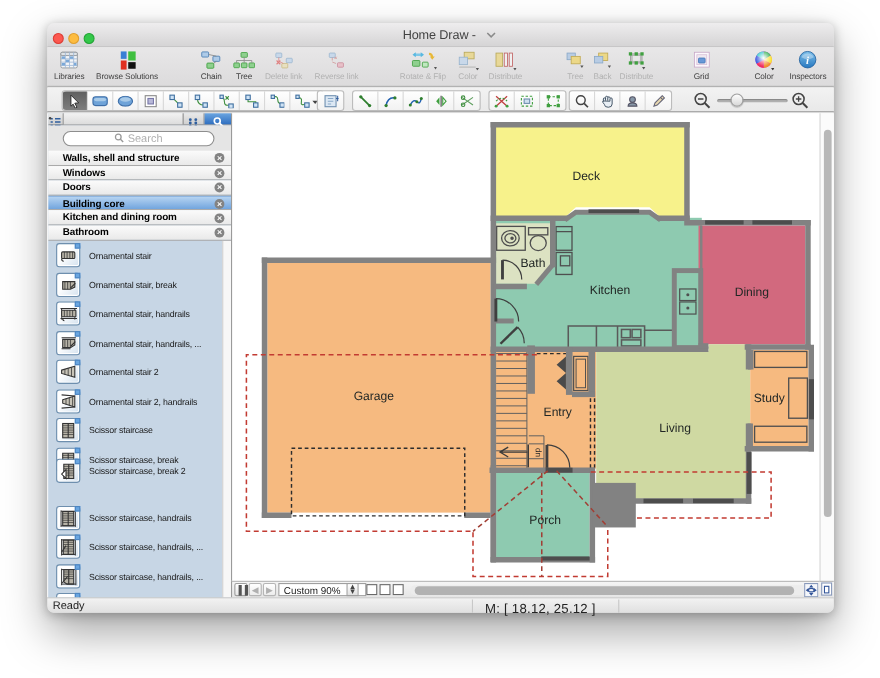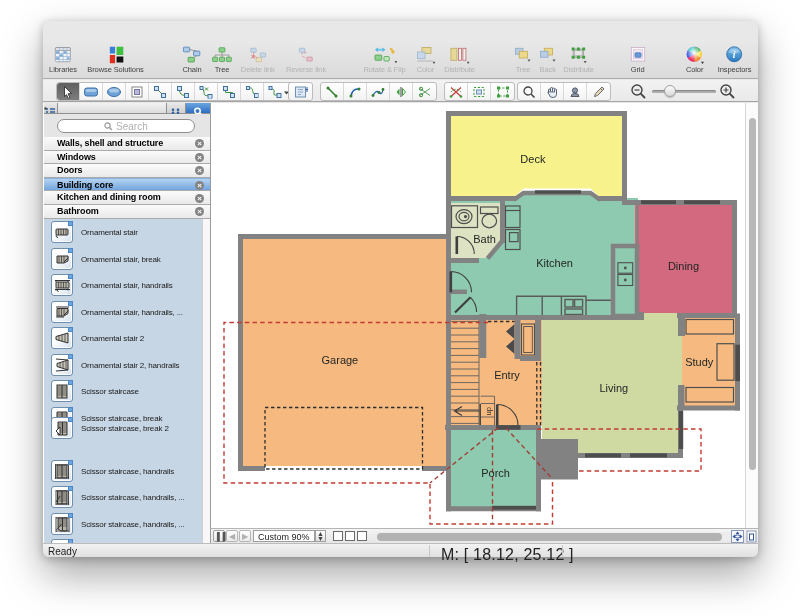--- a/index.html
+++ b/index.html
@@ -48,20 +48,28 @@
 #sbscroll { position:absolute; left:158px; top:116px; width:8px; height:324px; background:#f7f7f7; border-left:1px solid #d0d0d0; }
 #canvas { position:absolute; left:167px; top:0; width:535px; height:425px; background:#ffffff; border-left:1px solid #9a9a9a; }
 #vscroll { position:absolute; left:702px; top:0; width:13px; height:440px; background:#fbfbfb; border-left:1px solid #d6d6d6; }
 #vthumb { position:absolute; left:3px; top:15px; width:7px; height:352px; background:#b8b8b8; border-radius:4px; }
 #pagebar { position:absolute; left:167px; top:425px; width:535px; height:15px; background:linear-gradient(#f4f4f4,#e6e6e6); border-top:1px solid #b5b5b5; border-left:1px solid #9a9a9a; font-size:9px; color:#333; }
 #statusbar { position:absolute; left:0; top:522px; width:715px; height:14px; background:linear-gradient(#f2f2f2,#e0e0e0); border-top:1px solid #bcbcbc; border-radius:0 0 6px 6px; font-size:10px; color:#222; }
 </style>
 </head>
 <body>
 <div id="win">
+  <div id="titlebar">
+    <div id="title">Home Draw - &nbsp;&nbsp;<svg width="9" height="6" style="display:inline-block;">
+          <path d="M1 1 L4.5 4.5 L8 1" stroke="#8a8a8a" stroke-width="1.4" fill="none"></path>
+        </svg></div>
+    <div class="tl" id="tl-r"></div>
+      <div class="tl" id="tl-y"></div>
+      <div class="tl" id="tl-g"></div>
+  </div>
   <div id="toolbar1">
     <div class="titem" style="left:20px;">
       <svg width="26" height="24" viewBox="0 0 26 24">
           <rect x="3" y="2" width="20" height="19" rx="2" fill="#f2f4f6" stroke="#8a8f94"></rect>
           <rect x="3" y="2" width="20" height="4" rx="1.5" fill="#dfe3e7" stroke="#8a8f94"></rect>
           <g stroke="#9fb8d8" stroke-width="1">
             <line x1="8.5" y1="2" x2="8.5" y2="21"></line>
             <line x1="13.5" y1="2" x2="13.5" y2="21"></line>
             <line x1="18.5" y1="2" x2="18.5" y2="21"></line>
             <line x1="3" y1="10" x2="23" y2="10"></line>
@@ -737,21 +745,21 @@
 </div>
       <div id="sbscroll"></div>
     </div>
     <div id="vscroll">
         <div id="vthumb"></div>
       </div>
     <div id="pagebar">
       <div style="position:absolute;left:2px;top:1px;width:12px;height:12px;border:1px solid #9f9f9f;background:linear-gradient(#fff,#e8e8e8);border-radius:2px;text-align:center;line-height:11px;font-size:8px;color:#555;">▐▐</div>
       <div style="position:absolute;left:15px;top:1px;width:12px;height:12px;border:1px solid #b5b5b5;background:linear-gradient(#fff,#ececec);border-radius:2px;text-align:center;line-height:11px;font-size:8px;color:#b0b0b0;">◀</div>
       <div style="position:absolute;left:28px;top:1px;width:12px;height:12px;border:1px solid #b5b5b5;background:linear-gradient(#fff,#ececec);border-radius:2px;text-align:center;line-height:11px;font-size:8px;color:#b0b0b0;">▶</div>
-      <div style="position:absolute;left:42px;top:1px;width:62px;height:12px;border:1px solid #9f9f9f;background:#fff;font-size:9px;color:#222;line-height:12px;padding-left:4px;">Custom 90%</div>
+      <div style="position:absolute;left:42px;top:1px;width:80px;height:12px;border:1px solid #9f9f9f;background:#fff;font-size:9px;color:#222;line-height:12px;padding-left:4px;">Custom 90%</div>
       <div style="position:absolute;left:104px;top:1px;width:11px;height:12px;border:1px solid #9f9f9f;background:linear-gradient(#fff,#e0e0e0);font-size:7px;color:#444;text-align:center;line-height:5px;">▲<br>▼</div>
       <div style="position:absolute;left:122px;top:2px;width:10px;height:10px;border:1.5px solid #6a6a6a;background:#fff;"></div>
       <div style="position:absolute;left:134px;top:2px;width:10px;height:10px;border:1.5px solid #6a6a6a;background:#fff;"></div>
       <div style="position:absolute;left:146px;top:2px;width:10px;height:10px;border:1.5px solid #6a6a6a;background:#fff;"></div>
       <div style="position:absolute;left:162px;top:3px;width:372px;height:9px;background:#ececec;border-radius:4.5px;"></div>
         <div style="position:absolute;left:166px;top:3.5px;width:345px;height:8px;background:#b2b2b2;border-radius:4px;"></div>
       <div style="position:absolute;left:520px;top:1px;width:13px;height:13px;">
         <svg width="13" height="13" viewBox="0 0 13 13">
             <rect x="0.5" y="0.5" width="12" height="12" fill="#f4f6fa" stroke="#8899bb"></rect>
             <path d="M6.5 1.5 L8.5 4 H4.5 Z M6.5 11.5 L8.5 9 H4.5 Z M1.5 6.5 L4 4.5 V8.5 Z M11.5 6.5 L9 4.5 V8.5 Z" fill="#335599"></path>
@@ -761,17 +769,17 @@
     </div>
     <div style="position:absolute;left:702px;top:425px;width:13px;height:15px;background:linear-gradient(#f4f4f4,#e6e6e6);border-top:1px solid #b5b5b5;">
       <svg width="11" height="13" viewBox="0 0 11 13" style="margin-left:1px;">
           <rect x="1" y="1" width="9" height="11" fill="#fff" stroke="#8899bb"></rect>
           <rect x="3.5" y="4" width="4" height="6" fill="none" stroke="#335599"></rect>
         </svg>
     </div>
   </div>
   <div id="statusbar">
     <span style="position:absolute;left:5px;top:2px;text-align:center;">Ready</span>
-    <span style="position:absolute;left:398px;top:1.5px;font-size:16px;letter-spacing:0.2px;">M: [ 18.12, 25.12 ]</span>
+    <span style="position:absolute;left:398px;top:1.5px;font-size:12px;letter-spacing:0.2px;">M: [ 18.12, 25.12 ]</span>
       <span style="position:absolute;left:386px;top:1px;width:1px;height:12px;background:#c8c8c8;"></span>
       <span style="position:absolute;left:519px;top:1px;width:1px;height:12px;background:#c8c8c8;"></span>
   </div>
 </div>
 
 </body></html>

